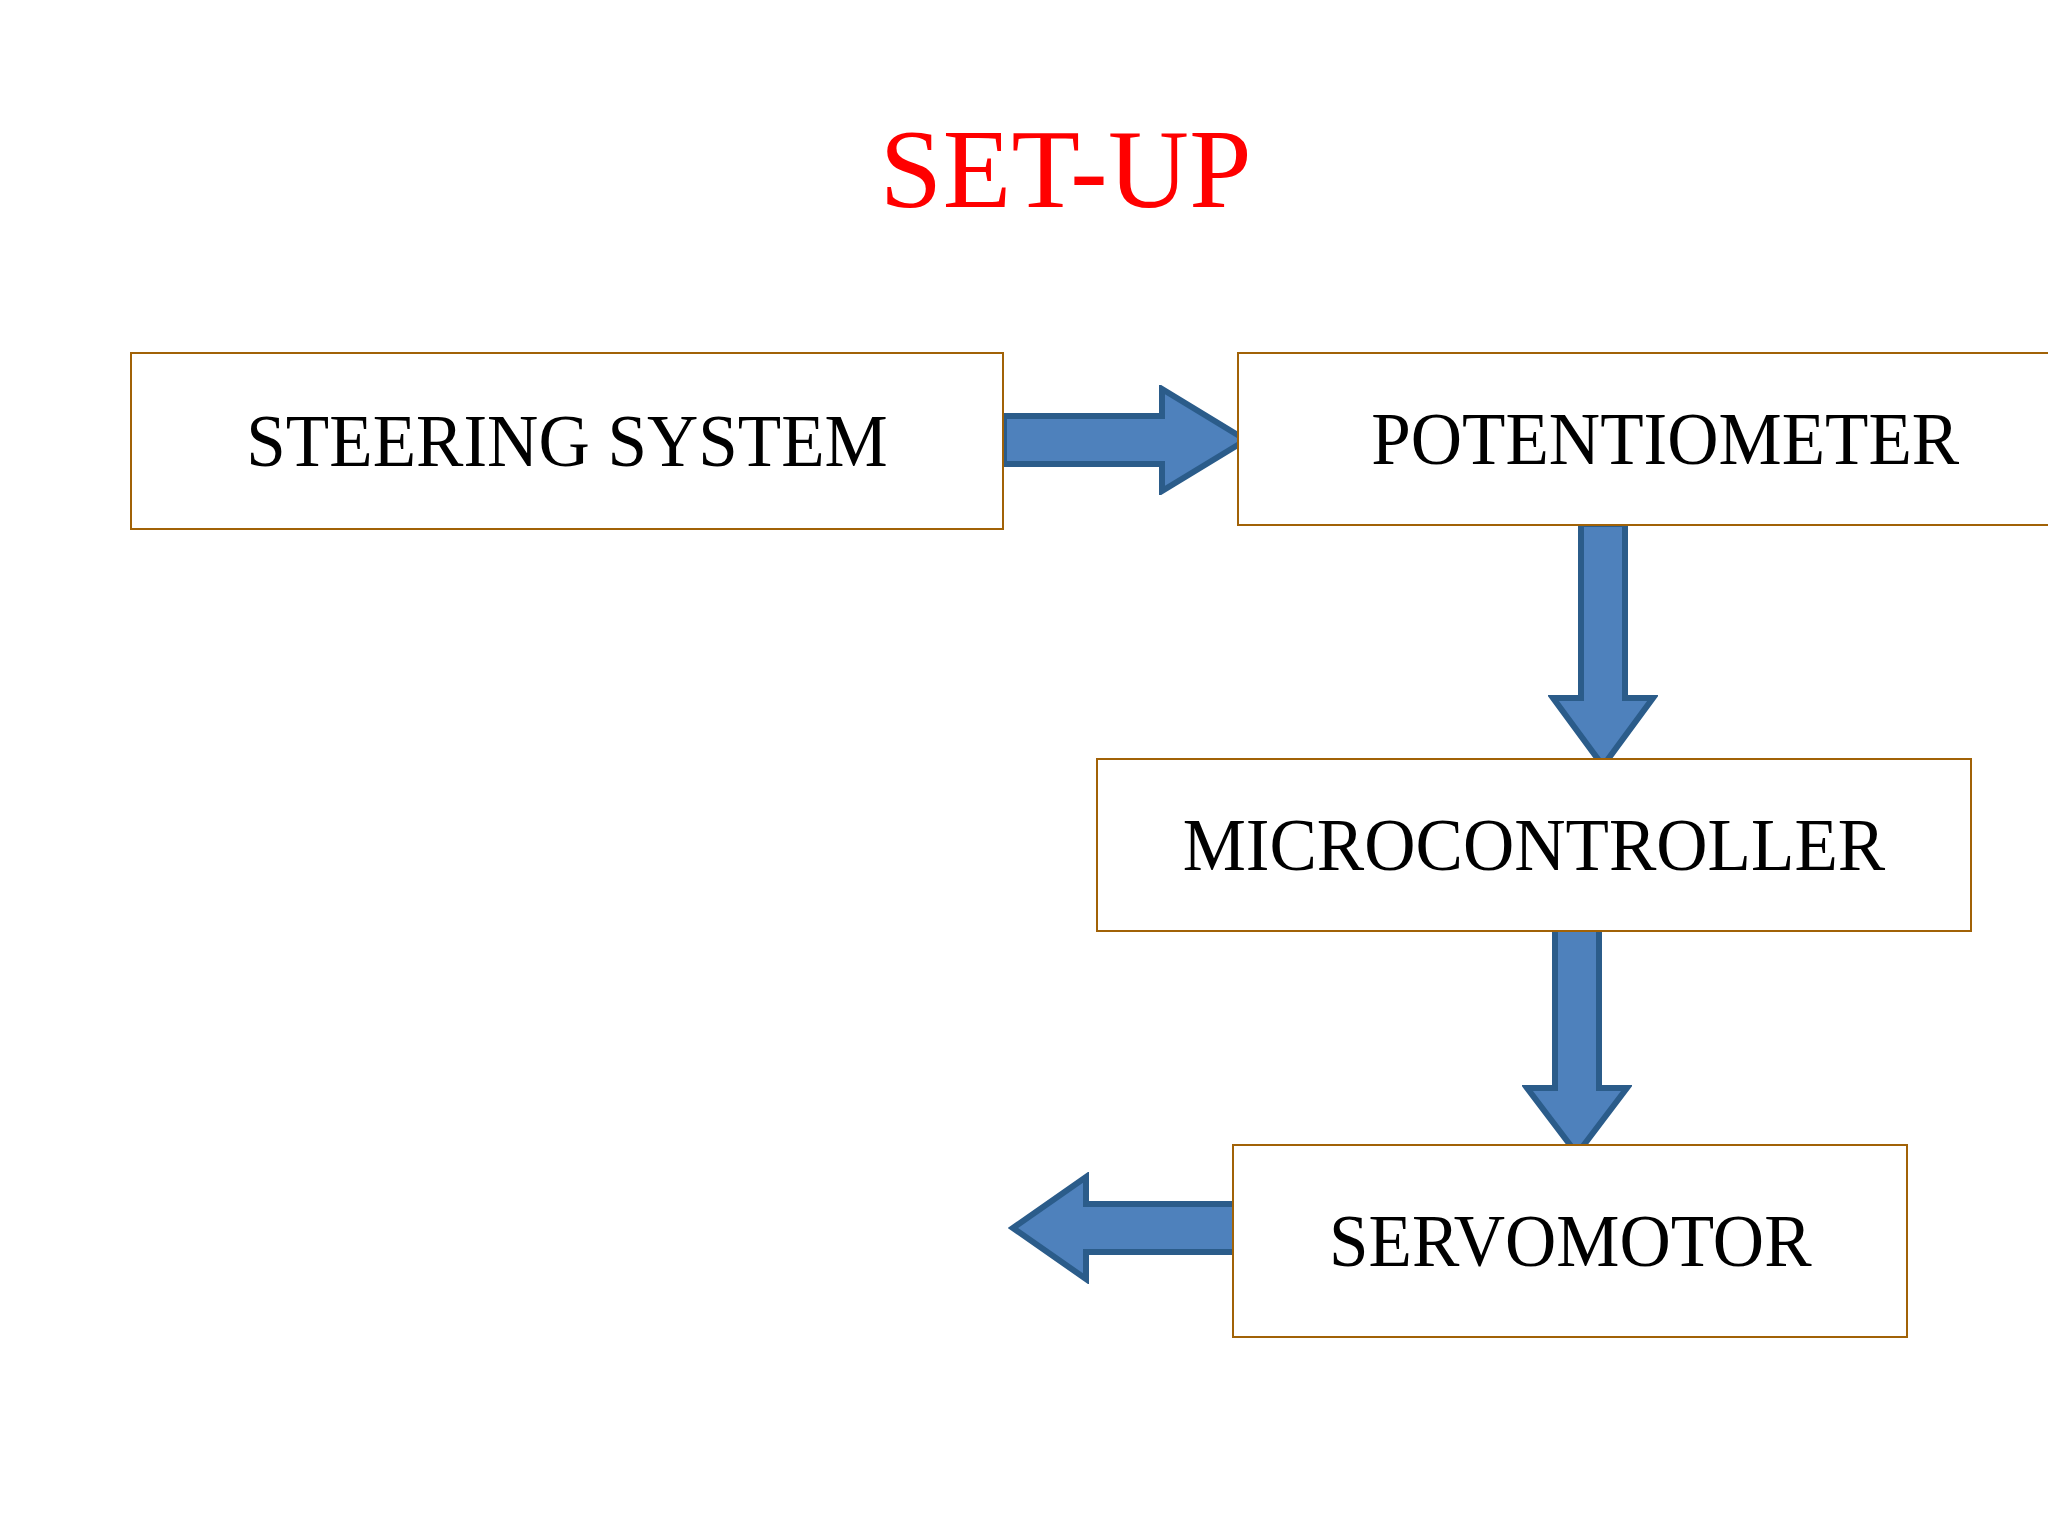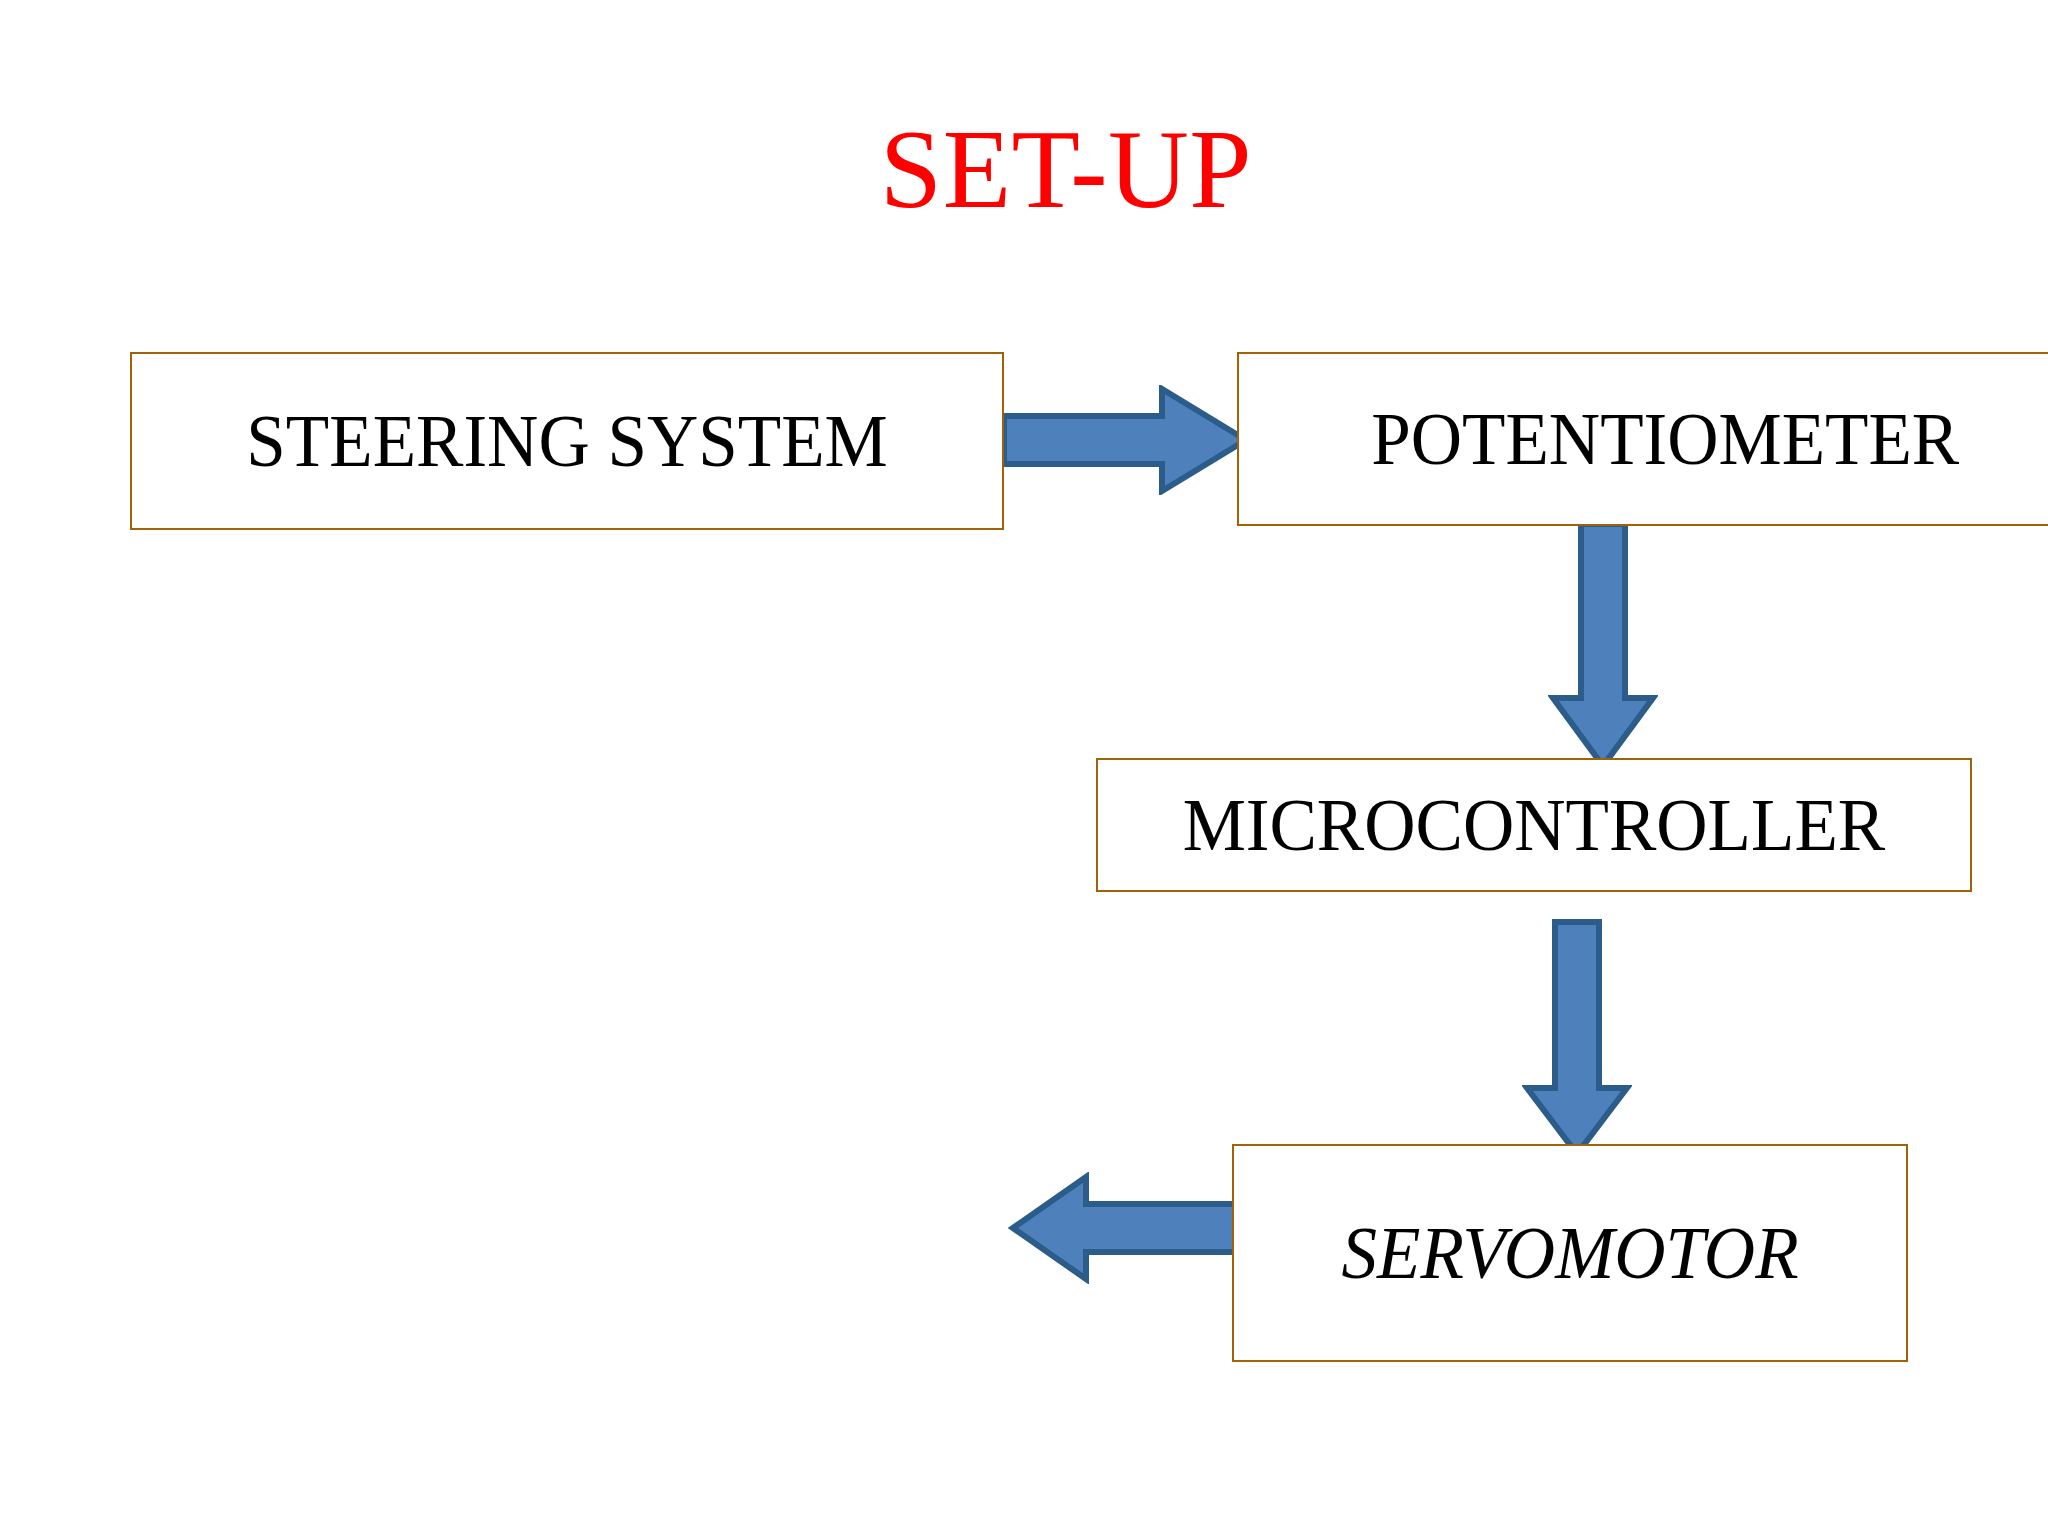--- a/index.html
+++ b/index.html
@@ -47,22 +47,22 @@
     white-space: nowrap;
     z-index: 3;
   }
   .node-label {
     display: block;
     transform: scaleX(0.96);
   }
 
   #node-steering      { left: 130px;  top: 352px;  width: 874px; height: 178px; }
   #node-potentiometer { left: 1237px; top: 352px;  width: 857px; height: 174px; }
-  #node-micro         { left: 1096px; top: 758px;  width: 876px; height: 134px; }
-  #node-servo         { left: 1232px; top: 1144px; width: 676px; height: 218px; font-style: italic; }
+  #node-micro         { left: 1096px; top: 758px;  width: 876px; height: 174px; }
+  #node-servo         { left: 1232px; top: 1144px; width: 676px; height: 194px; }
   #node-headlamps     { left: 446px;  top: 1140px; width: 574px; height: 177px; }
 
   
   .arrow {
     position: absolute;
     z-index: 2;
   }
   #arrow-steering-to-pot { left: 1000px; top: 385px;  width: 250px; height: 110px; }
   #arrow-pot-to-micro    { left: 1548px; top: 520px;  width: 110px; height: 250px; }
   #arrow-micro-to-servo  { left: 1522px; top: 918px;  width: 110px; height: 240px; }

